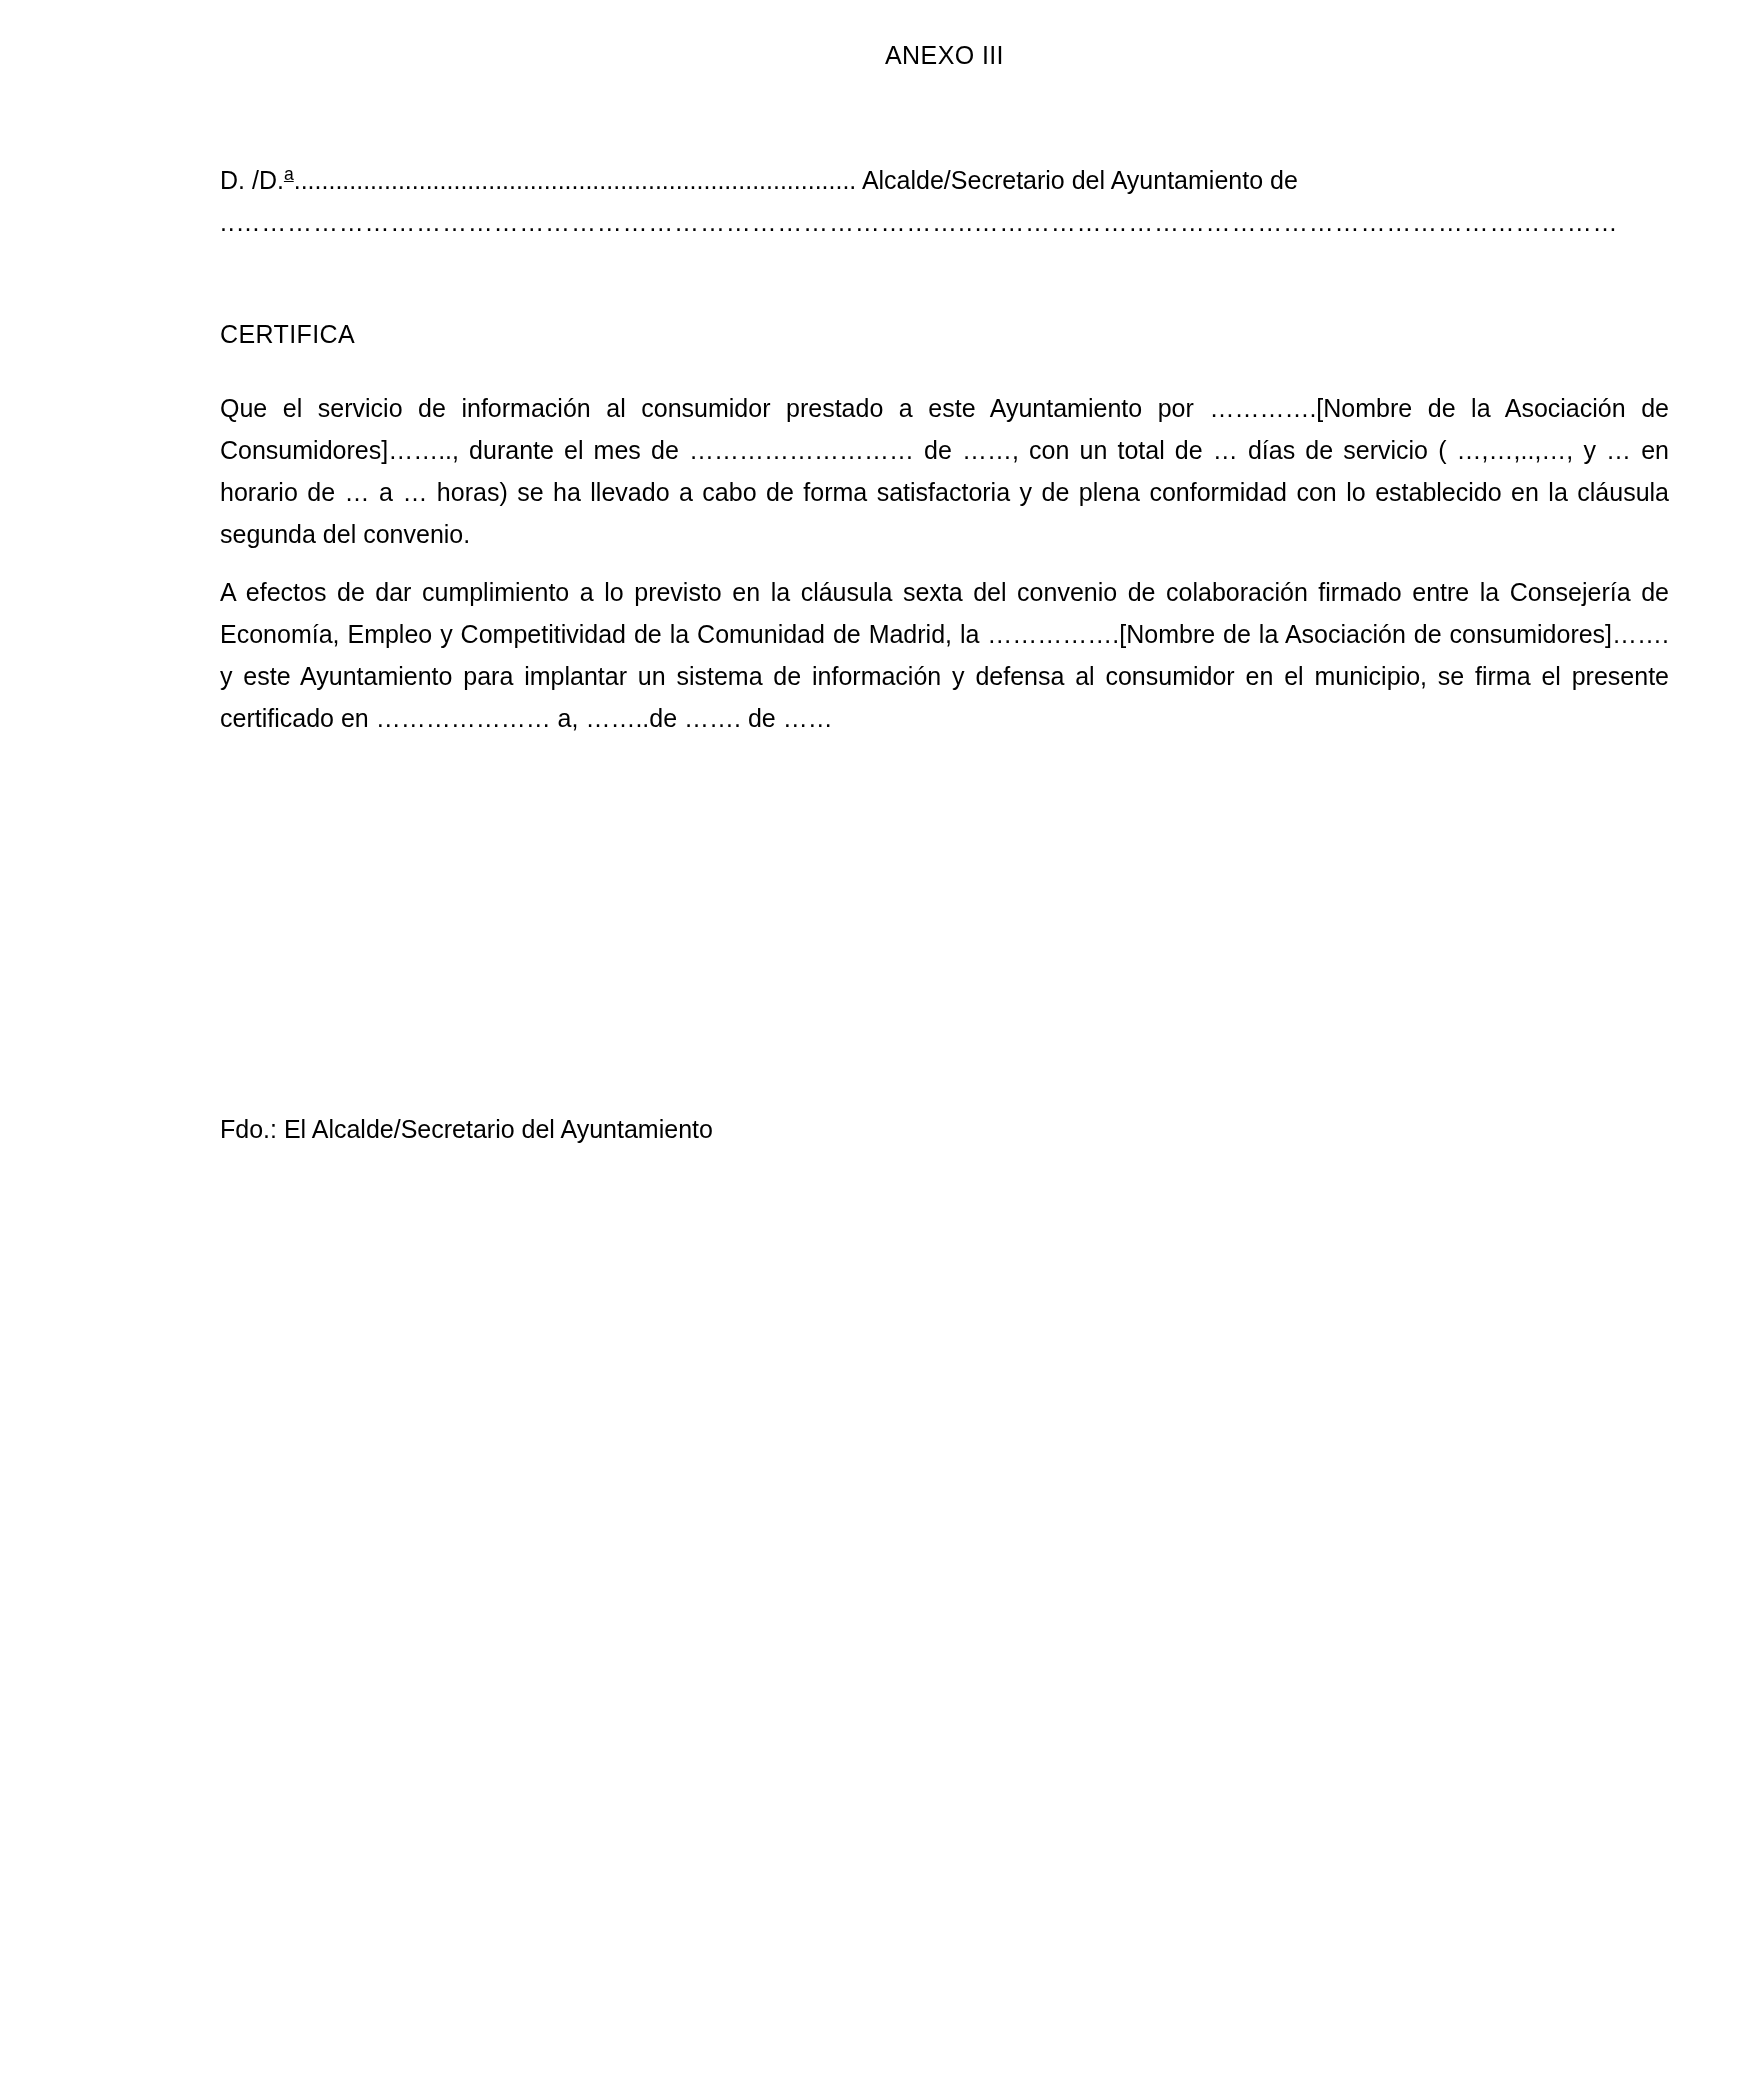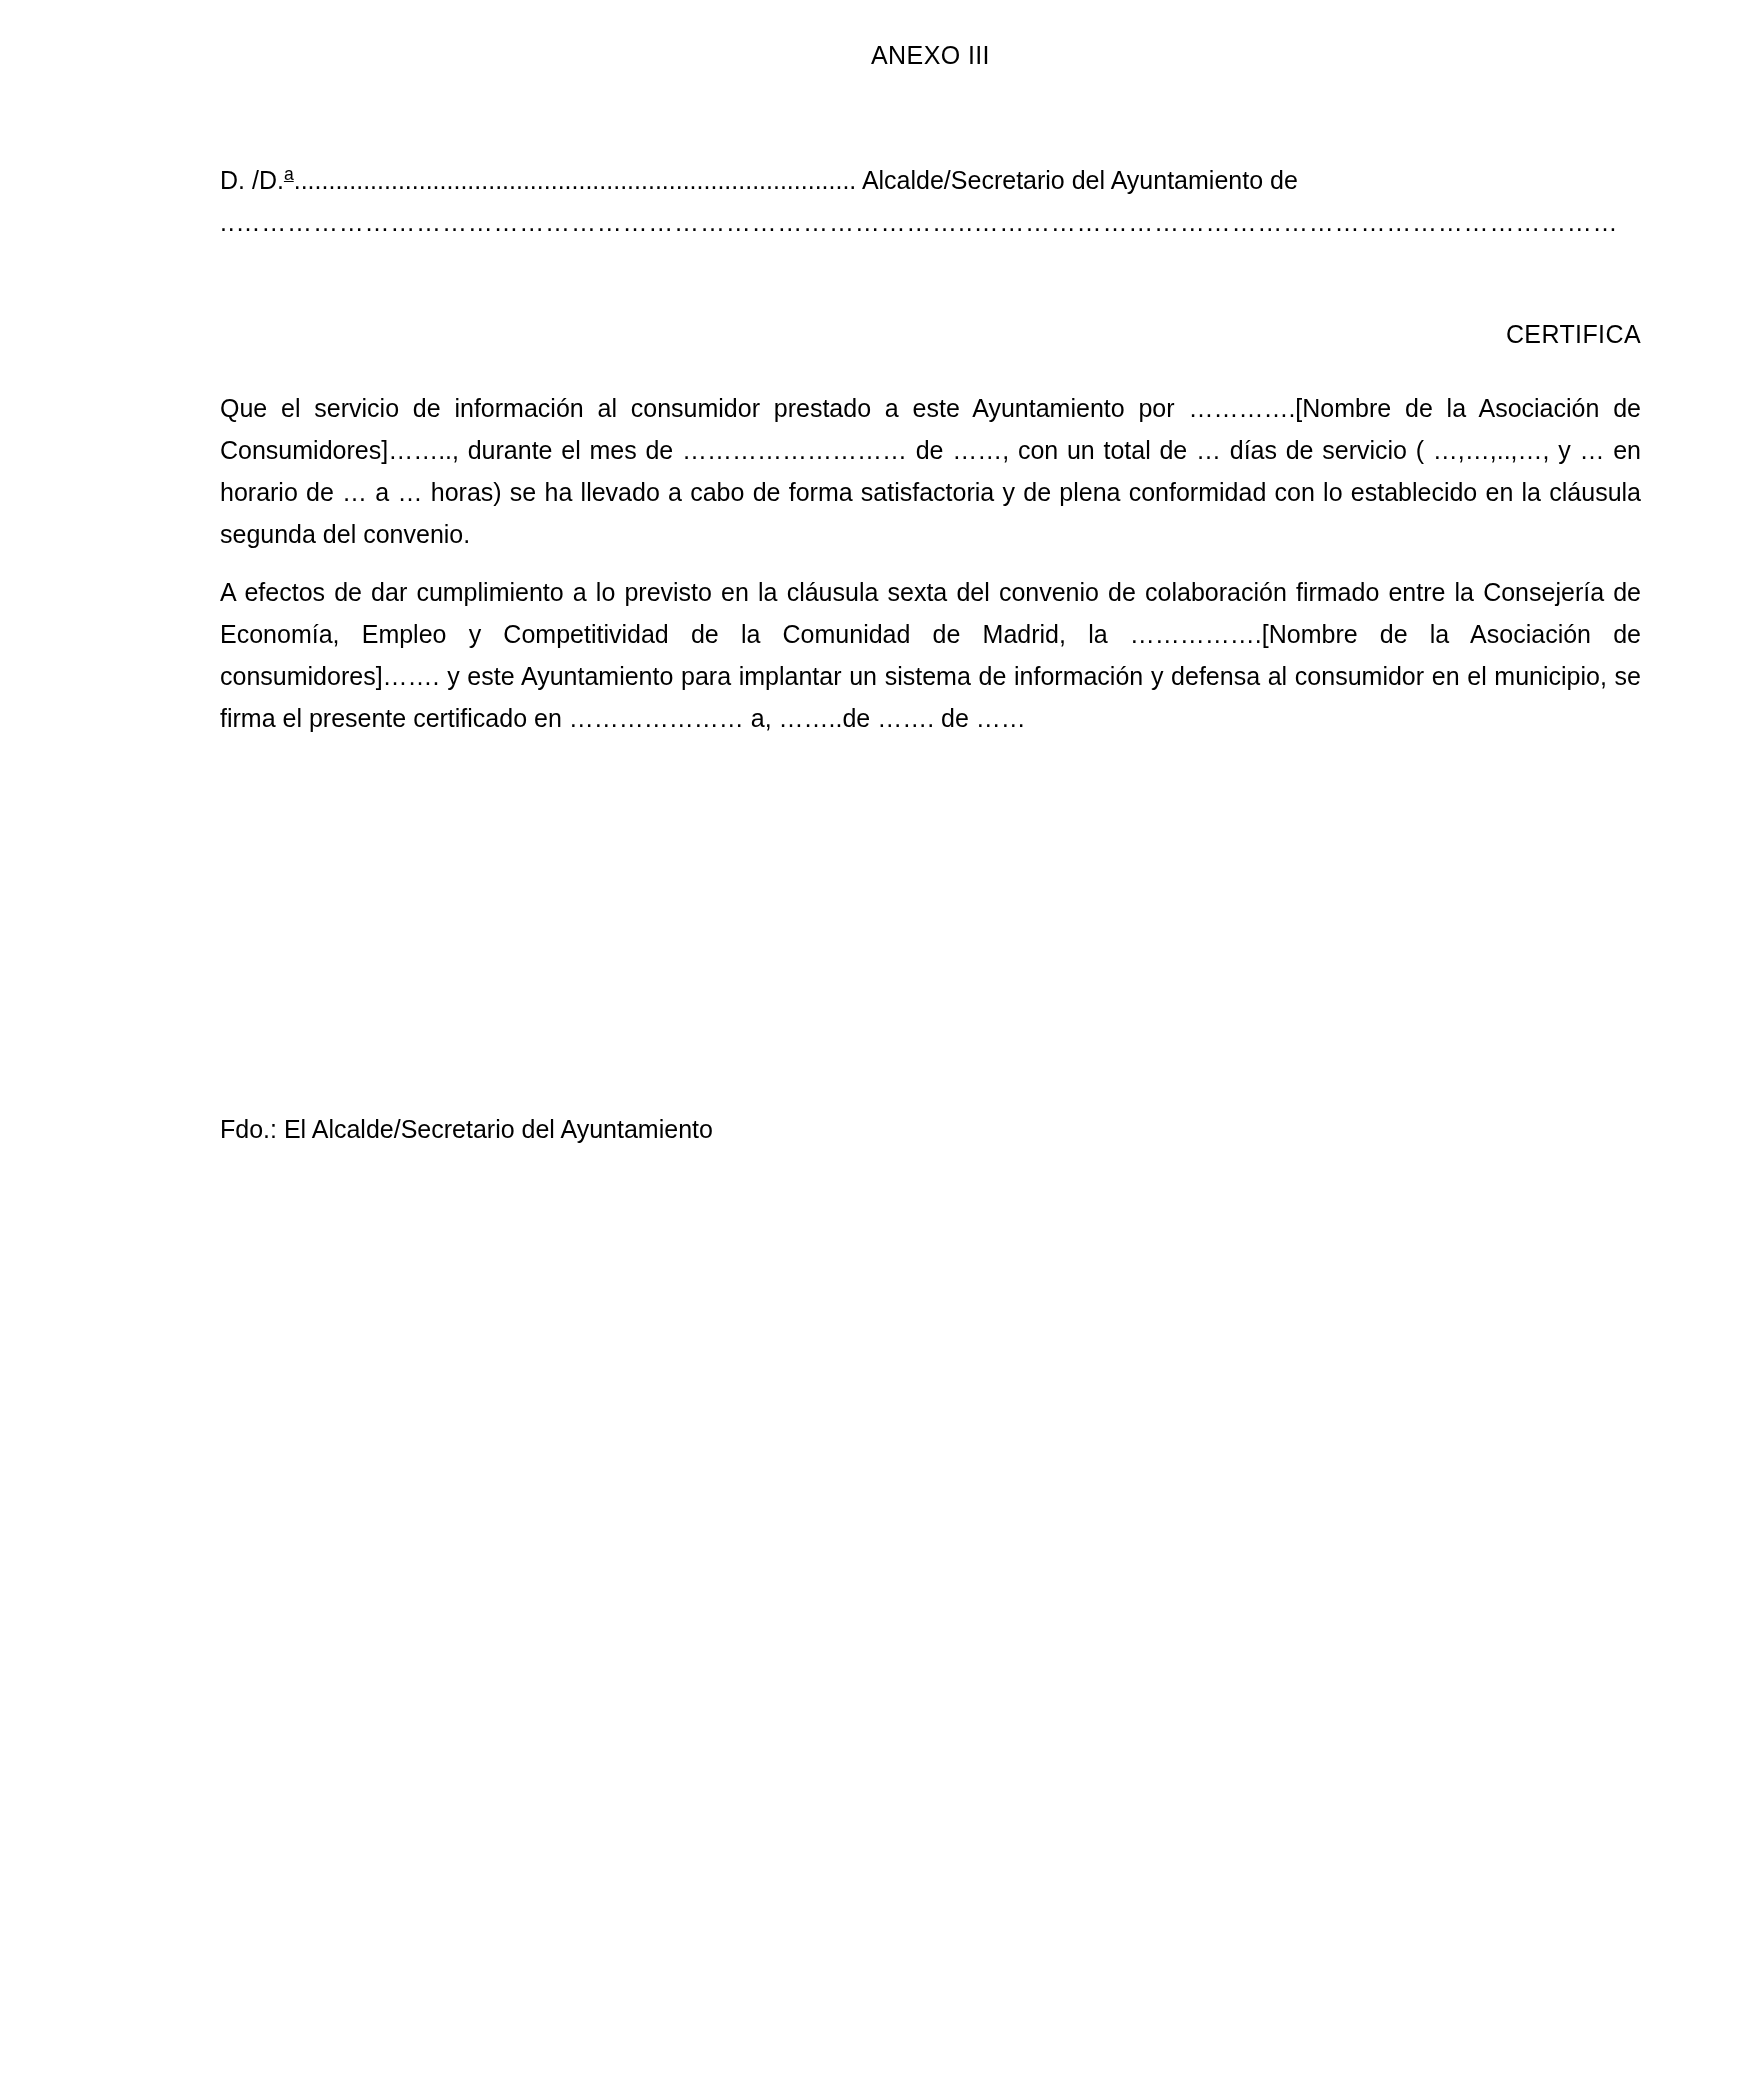--- a/index.html
+++ b/index.html
@@ -9,21 +9,21 @@
     width: 1757px;
     height: 2077px;
     background: #ffffff;
     color: #000000;
     font-family: "Liberation Sans", sans-serif;
     font-size: 25px;
     line-height: 42px;
     overflow: hidden;
   }
   .content {
-    padding: 34px 116px 0 220px;
+    padding: 34px 88px 0 220px;
   }
   .doc-title {
     text-align: center;
     margin-bottom: 83px;
     letter-spacing: 0.4px;
   }
   .addressee {
     text-align: left;
     word-break: break-all;
   }
@@ -32,21 +32,21 @@
     vertical-align: super;
     font-size: 17.6px;
     line-height: 0;
   }
   .dots-line {
     overflow: hidden;
     white-space: nowrap;
     letter-spacing: 0.8px;
   }
   .certifica {
-    text-align: right;
+    text-align: left;
     margin-top: 70px;
     margin-bottom: 32px;
     letter-spacing: 0.4px;
   }
   .para {
     text-align: justify;
     margin-bottom: 16px;
   }
   .signature {
     margin-top: 369px;

